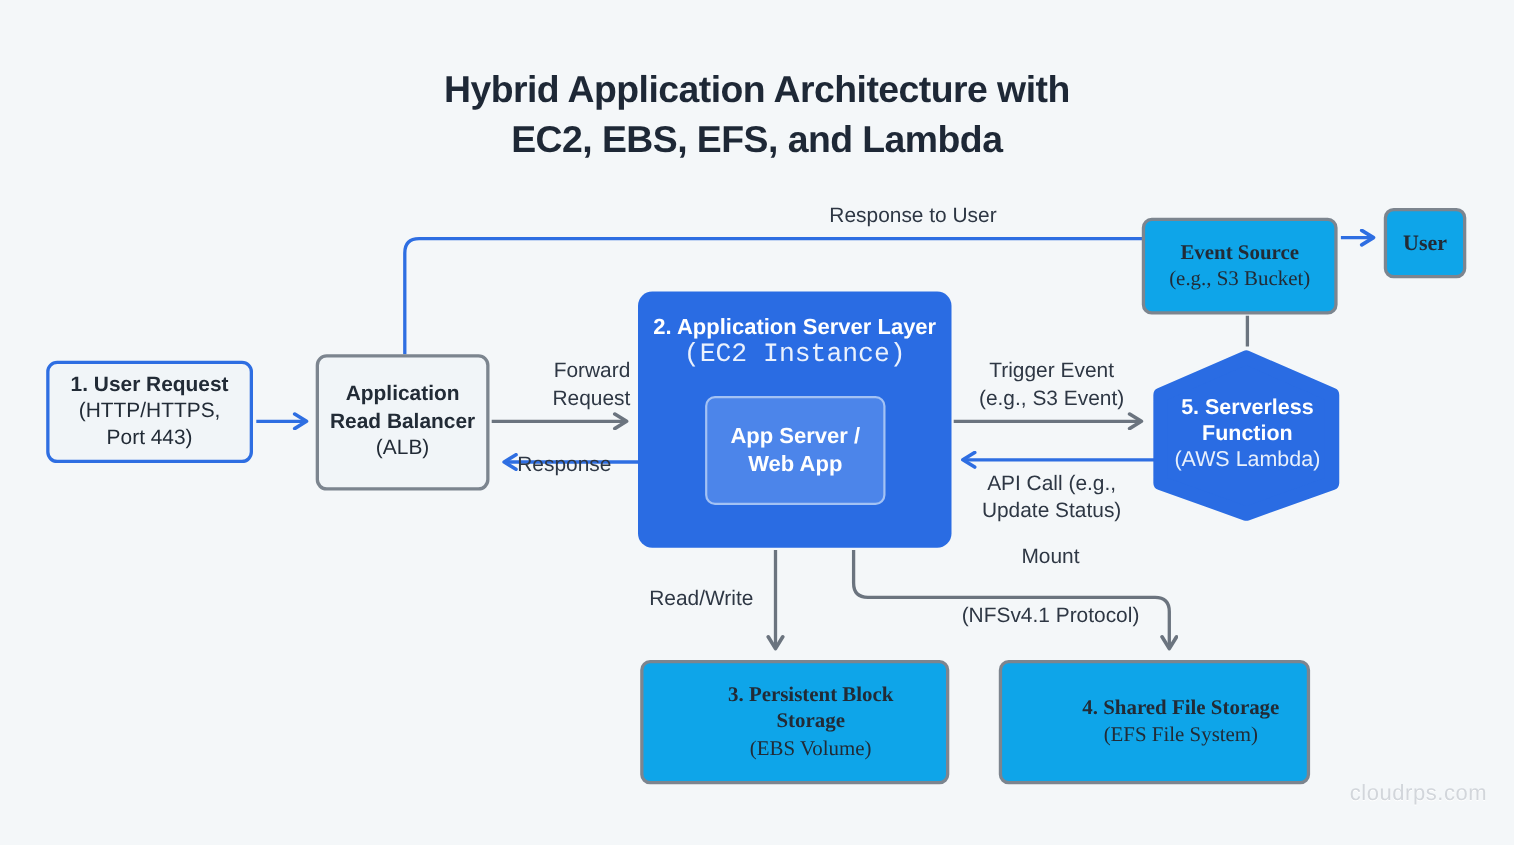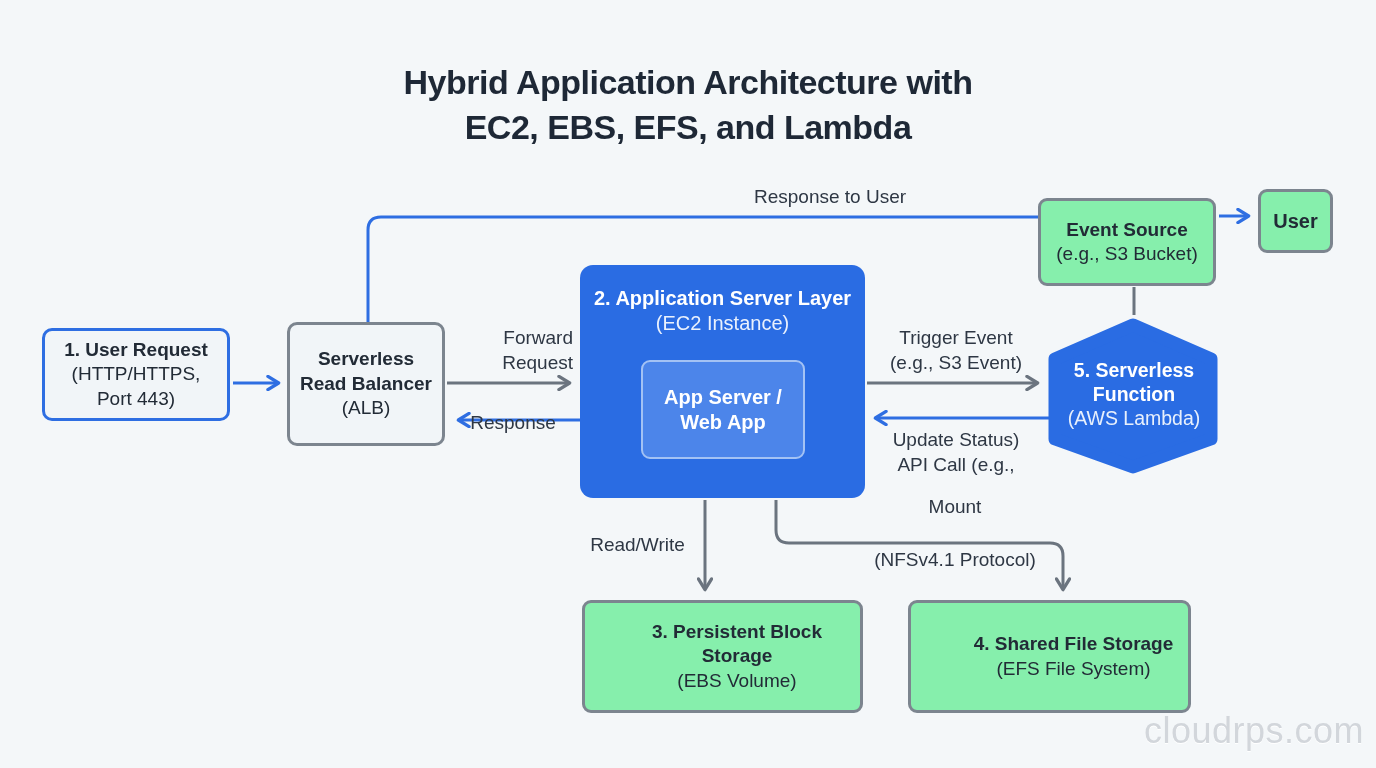--- a/index.html
+++ b/index.html
@@ -23,29 +23,29 @@
   .box {
     position: absolute; z-index: 3; box-sizing: border-box;
     display: flex; flex-direction: column;
     align-items: center; justify-content: center;
     text-align: center; border-radius: 10px;
     color: #222b36; font-size: 19px; line-height: 24.5px;
   }
   .box .b { font-weight: bold; }
   .blue-border { background: #f1f5f8; border: 3px solid #2e6ee2; }
   .gray-border { background: #f1f5f8; border: 3px solid #7c858f; }
-  .gray-fill   { background: #86efac; border: 3px solid #7c858f; border-radius: 9px; }
+  .gray-fill   { background: #0ea5e9; border: 3px solid #7c858f; border-radius: 9px; font-family: Liberation Serif, serif; }
 
   .blue-node {
     position: absolute; z-index: 3; box-sizing: border-box;
     background: #2a6ce3; border-radius: 13px;
     color: #ffffff; text-align: center;
   }
   .blue-node .hd { margin-top: 20px; font-size: 20px; font-weight: bold; line-height: 26px; }
-  .blue-node .sub { font-size: 20px; line-height: 24px; color: #eaf1fd; }
+  .blue-node .sub { font-size: 24px; line-height: 24px; color: #eaf1fd; font-family: Liberation Mono, monospace; }
   .inner-node {
     position: absolute; left: 61px; top: 95px; width: 164px; height: 99px;
     box-sizing: border-box; background: #4c85ea; border: 2.5px solid #a3c2f4;
     border-radius: 9px; display: flex; flex-direction: column;
     align-items: center; justify-content: center;
     font-size: 20px; font-weight: bold; line-height: 25px; color: #ffffff;
   }
 
   .hex-label {
     position: absolute; z-index: 4; text-align: center;
@@ -53,22 +53,22 @@
   }
   .hex-label .b { font-weight: bold; }
   .hex-label .sub { color: #e8f0fc; }
 
   .lbl {
     position: absolute; z-index: 2; text-align: center;
     color: #2e3744; font-size: 19px; line-height: 24.5px;
   }
 
   .watermark {
-    position: absolute; right: 12px; top: 710px; z-index: 5;
-    font-size: 36px; color: #d2d6db; letter-spacing: 0.5px;
+    position: absolute; right: 24px; top: 710px; z-index: 5;
+    font-size: 20px; color: #d2d6db; letter-spacing: 0.5px;
     text-shadow: 0 1px 0 #ffffff;
     margin-left: 16px;
   }
 </style>
 </head>
 <body>
 
 <div class="stage">
 
   <svg class="connectors" width="1376" height="768" viewBox="0 0 1376 768">
@@ -109,21 +109,21 @@
     <div>EC2, EBS, EFS, and Lambda</div>
   </div>
 
   <div class="box blue-border" style="left:42px; top:328px; width:188px; height:93px;">
     <div class="b">1. User Request</div>
     <div>(HTTP/HTTPS,</div>
     <div>Port 443)</div>
   </div>
 
   <div class="box gray-border" style="left:287px; top:322px; width:158px; height:124px;">
-    <div class="b">Serverless</div>
+    <div class="b">Application</div>
     <div class="b">Read Balancer</div>
     <div>(ALB)</div>
   </div>
 
   <div class="blue-node" style="left:580px; top:265px; width:285px; height:233px;">
     <div class="hd">2. Application Server Layer</div>
     <div class="sub">(EC2 Instance)</div>
     <div class="inner-node">
       <div>App Server /</div>
       <div>Web App</div>
@@ -164,22 +164,22 @@
   </div>
 
   <div class="lbl" style="left:440px; top:411px; width:146px;text-align:center;">Response</div>
 
   <div class="lbl" style="left:861px; top:326px; width:190px;">
     <div>Trigger Event</div>
     <div>(e.g., S3 Event)</div>
   </div>
 
   <div class="lbl" style="left:861px; top:428px; width:190px;">
+    <div>API Call (e.g.,</div>
     <div>Update Status)</div>
-    <div>API Call (e.g.,</div>
   </div>
 
   <div class="lbl" style="left:575px; top:533px; width:125px;">Read/Write</div>
 
   <div class="lbl" style="left:855px; top:495px; width:200px;">Mount</div>
   <div class="lbl" style="left:855px; top:548px; width:200px;">(NFSv4.1 Protocol)</div>
 
   <div class="watermark">cloudrps.com</div>
 
 </div>

